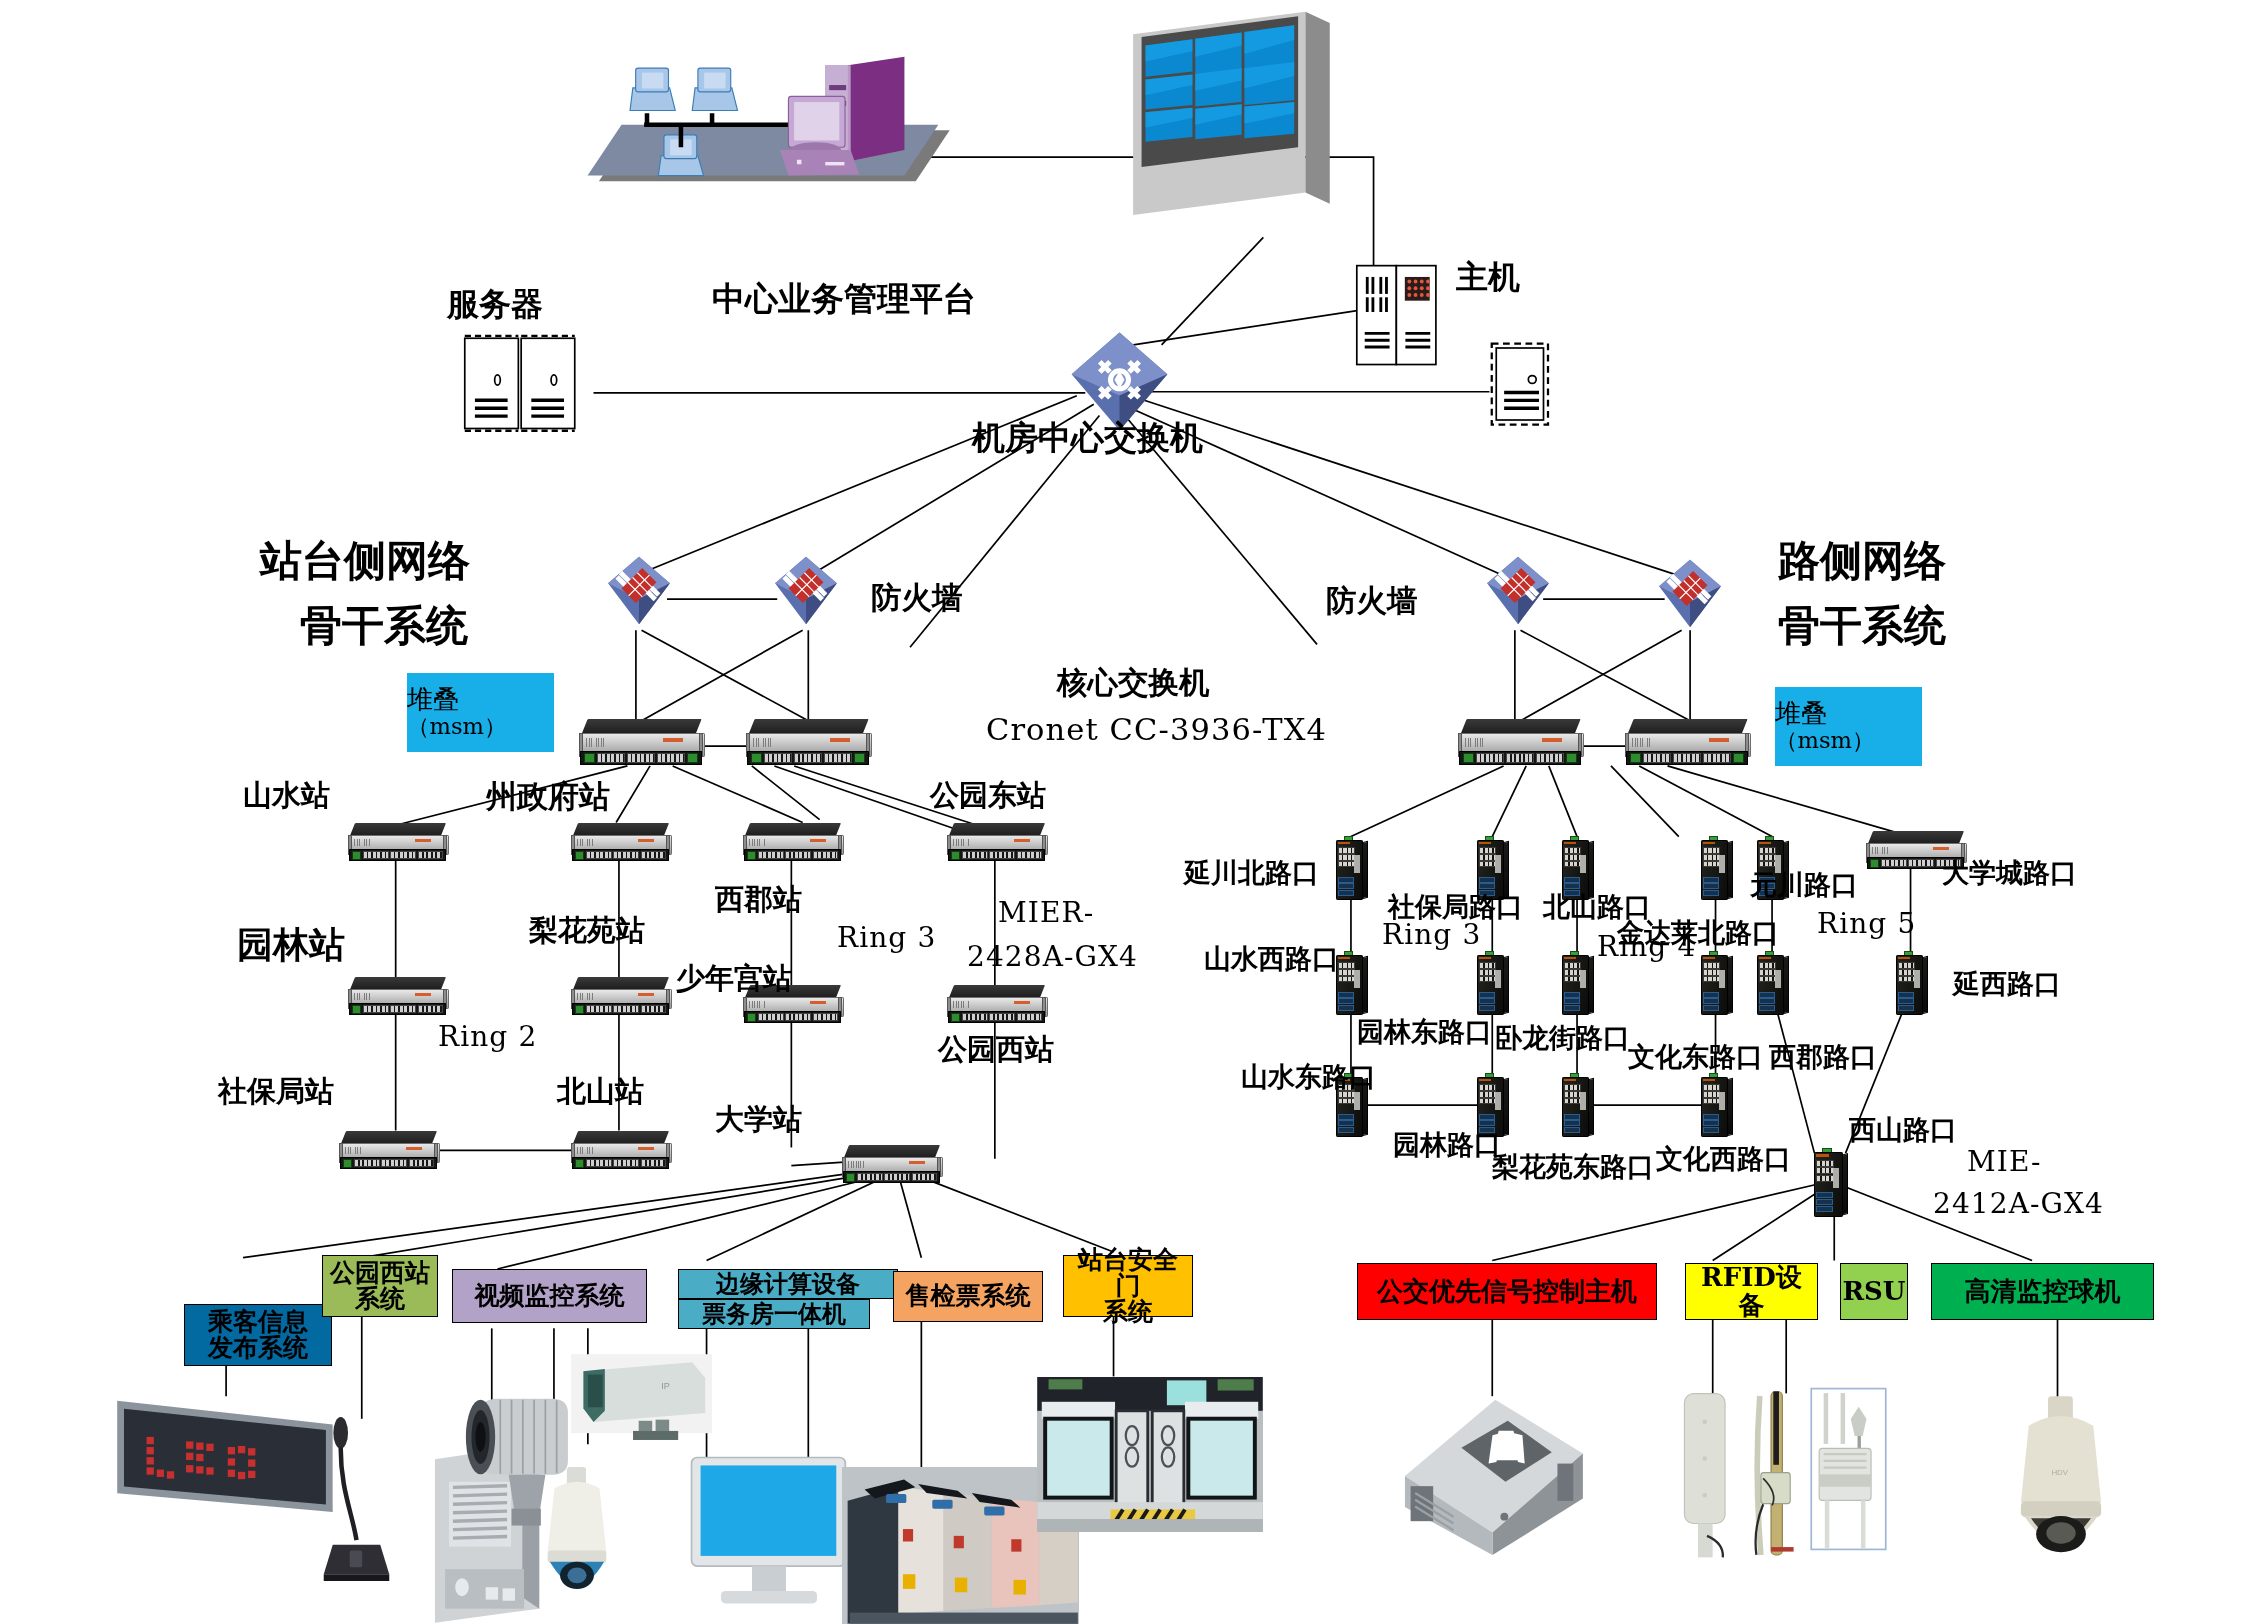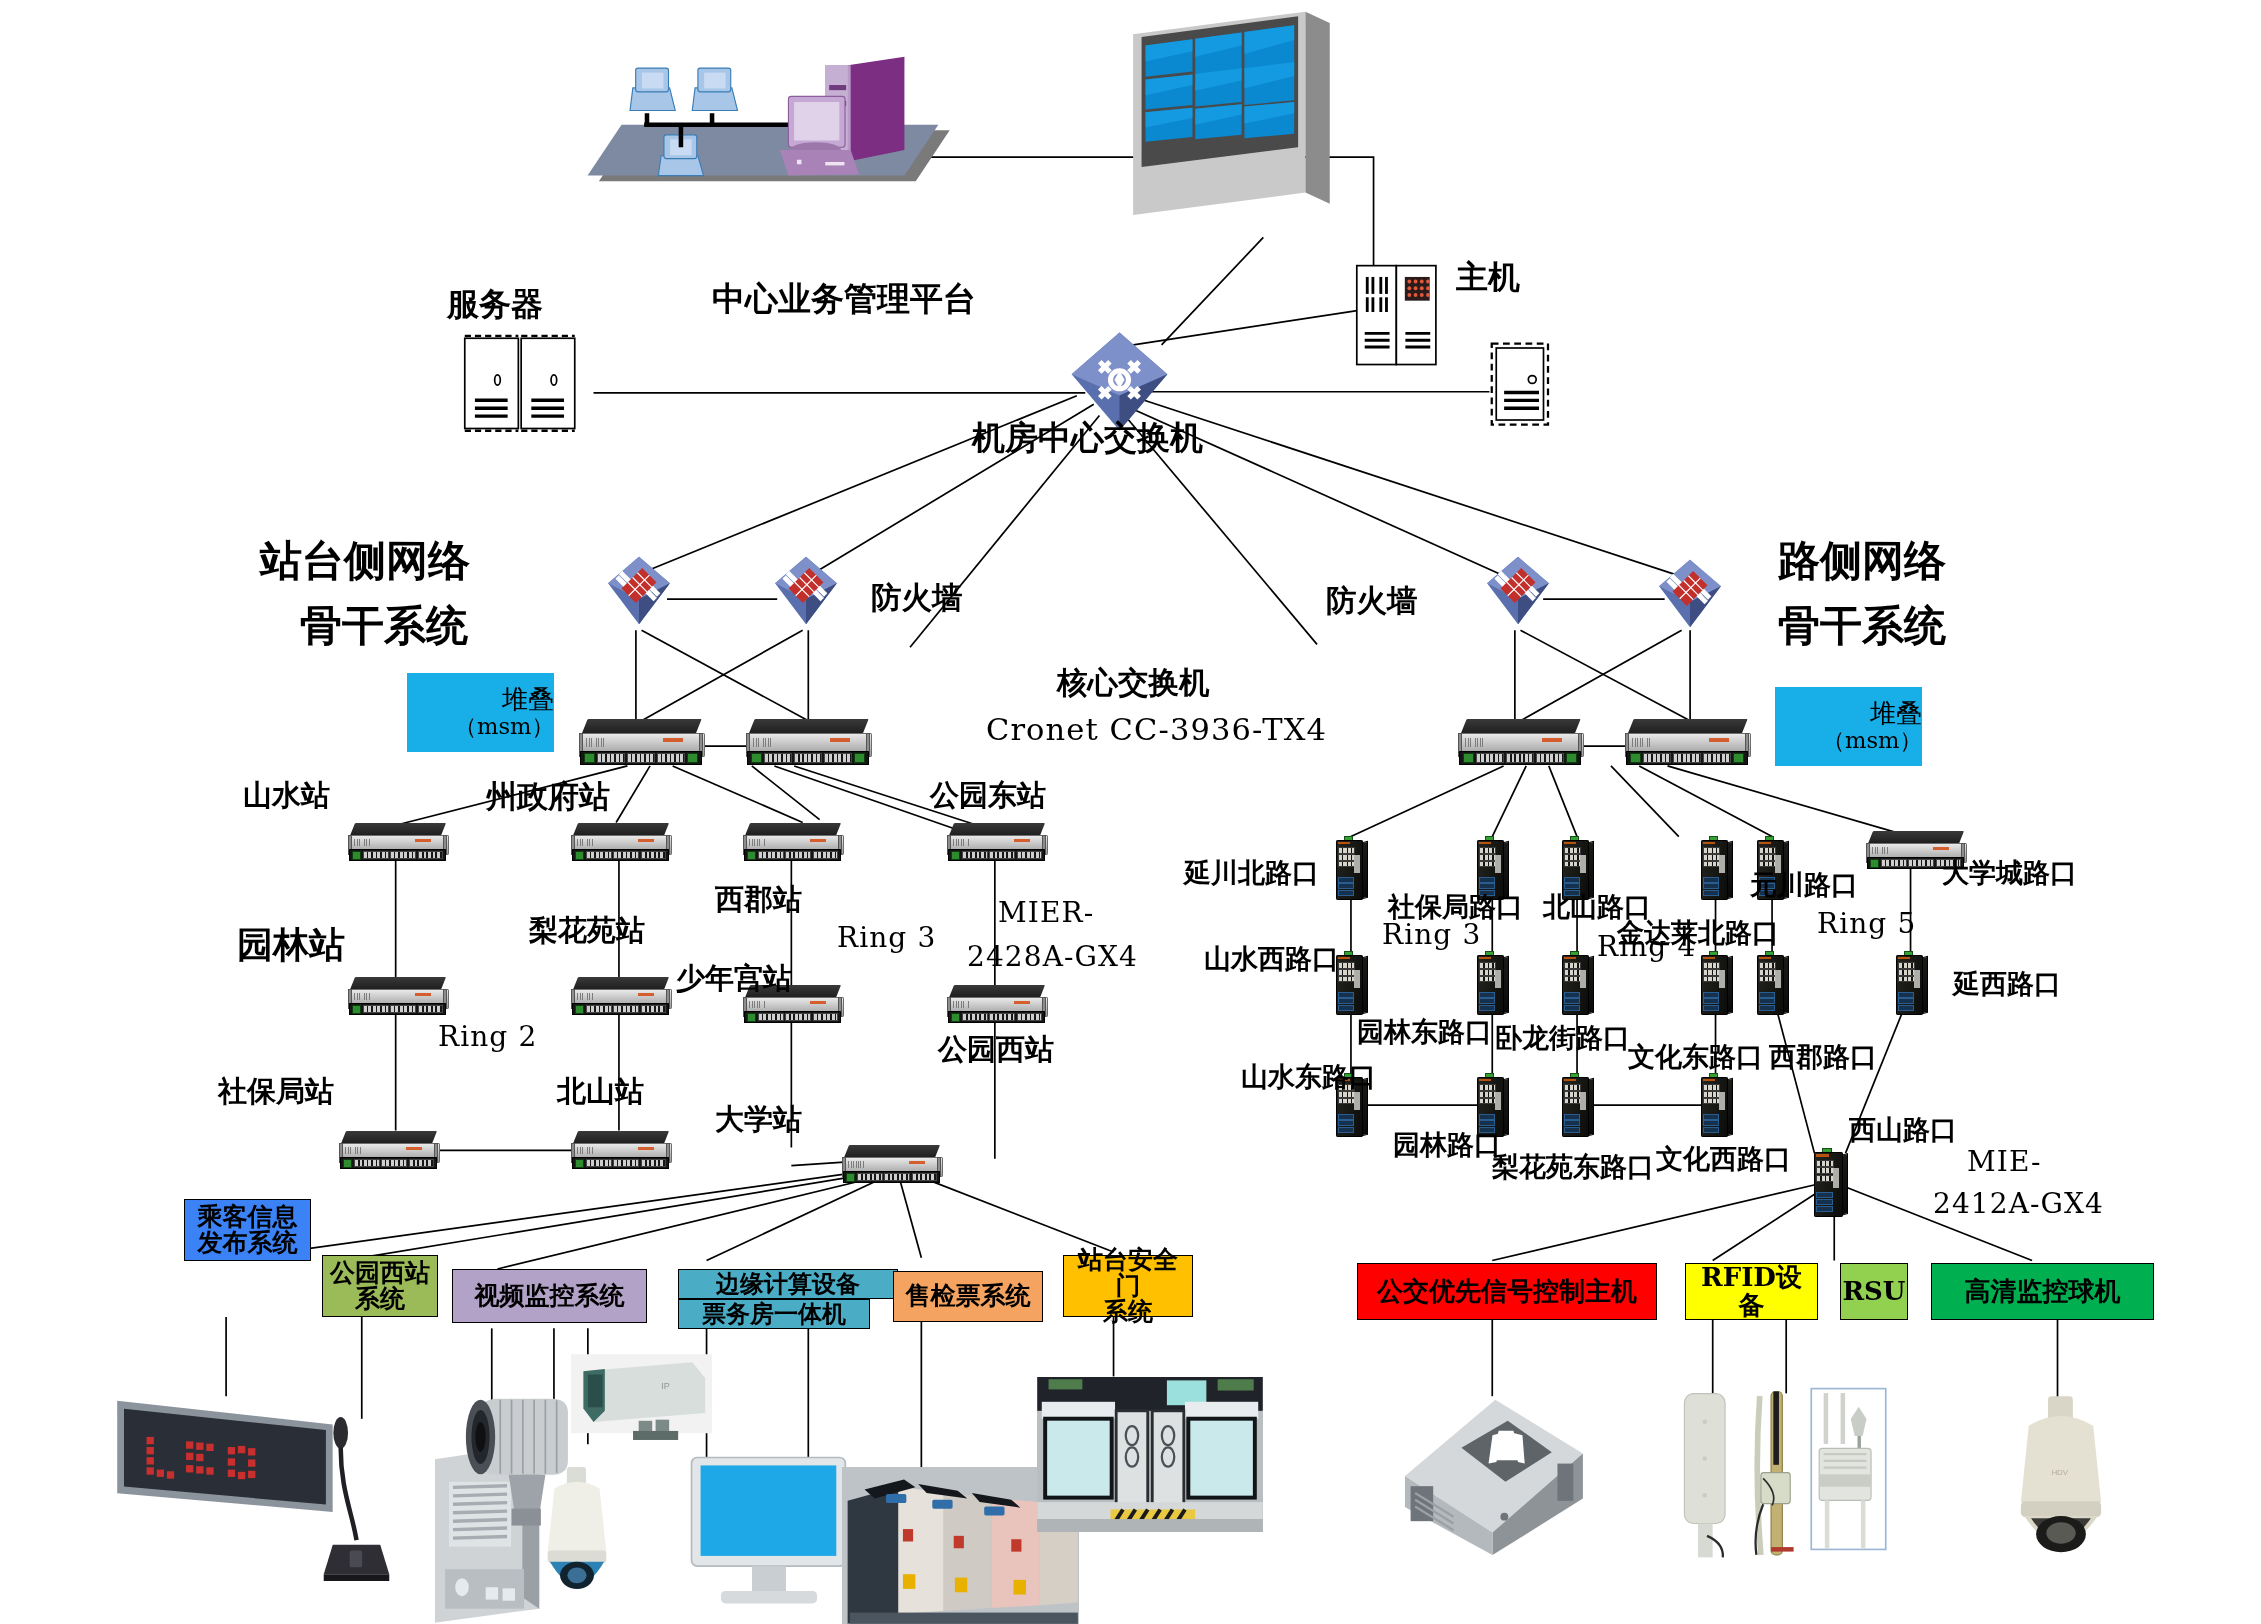--- a/index.html
+++ b/index.html
@@ -6,21 +6,21 @@
   body{font-family:"Liberation Serif","DejaVu Serif",serif;}
   #stage{position:relative;width:2261px;height:1624px;background:#fff;overflow:hidden;}
   .lbl{position:absolute;white-space:nowrap;color:#000;line-height:1;}
   .cn{font-family:"DejaVu Serif","Liberation Serif",serif;font-weight:700;}
   .mono{font-family:"DejaVu Serif","Liberation Serif",serif;letter-spacing:1.1px;}
   svg.wires{position:absolute;left:0;top:0;width:2261px;height:1624px;pointer-events:none;}
 
   
   .cbox{position:absolute;border:1.7px solid #000;display:flex;align-items:center;justify-content:center;
         text-align:center;font-family:"DejaVu Serif",serif;font-weight:700;color:#000;line-height:1.05;padding:1.1px 2.3px;box-sizing:border-box;}
-  .stackbox{position:absolute;background:#18AEE8;display:flex;flex-direction:column;align-items:flex-end;justify-content:center;
+  .stackbox{position:absolute;background:#18AEE8;display:flex;flex-direction:column;align-items:flex-start;justify-content:center;
         font-family:"DejaVu Serif",serif;color:#000;line-height:1.15;}
 
   
   .rackswitch{position:absolute;}
   .rackswitch .top{position:absolute;left:4%;top:0;width:92%;height:38%;background:linear-gradient(#3a3a3a,#181818);
       transform:skewX(-22deg);border-radius:1.1px;}
   .rackswitch .body{position:absolute;left:0;top:30%;width:100%;height:44%;
       background:linear-gradient(#e9e9e9,#b9b9b9 60%,#9a9a9a);border:0.6px solid #6d6d6d;border-radius:1.1px;}
   .rackswitch .brand{position:absolute;right:16%;top:40%;height:8%;width:16%;background:#d4490f;opacity:.85;}
   .rackswitch .vent{position:absolute;left:6%;top:40%;width:16%;height:18%;
@@ -890,21 +890,21 @@
   <div class="lbl cn" style="left:1492px;top:1153px;font-size:27px;">梨花苑东路口</div>
   <div class="lbl cn" style="left:1656px;top:1145px;font-size:27px;">文化西路口</div>
   <div class="lbl cn" style="left:1849px;top:1116px;font-size:27px;">西山路口</div>
 
   <div class="lbl mono" style="left:1382px;top:921px;font-size:28px;">Ring 3</div>
   <div class="lbl mono" style="left:1597px;top:933px;font-size:28px;">Ring 4</div>
   <div class="lbl mono" style="left:1817px;top:910px;font-size:28px;">Ring 5</div>
   <div class="lbl mono" style="left:1967px;top:1148px;font-size:28px;">MIE-</div>
   <div class="lbl mono" style="left:1933px;top:1190px;font-size:28px;">2412A-GX4</div>
 
-  <div class="cbox" style="left:184px;top:1199px;width:127px;height:62px;background:#3b82f6;font-size:25px;">
+  <div class="cbox" style="left:184px;top:1304px;width:148px;height:62px;background:#0369a1;font-size:25px;">
     <span style="white-space:pre-line;">乘客信息
 发布系统</span>
   </div>
   <div class="cbox" style="left:322px;top:1255px;width:116px;height:62px;background:#9BBB59;font-size:25px;">
     <span style="white-space:pre-line;">公园西站
 系统</span>
   </div>
   <div class="cbox" style="left:452px;top:1269px;width:195px;height:54px;background:#B3A2C7;font-size:25px;">
     <span>视频监控系统</span>
   </div>

